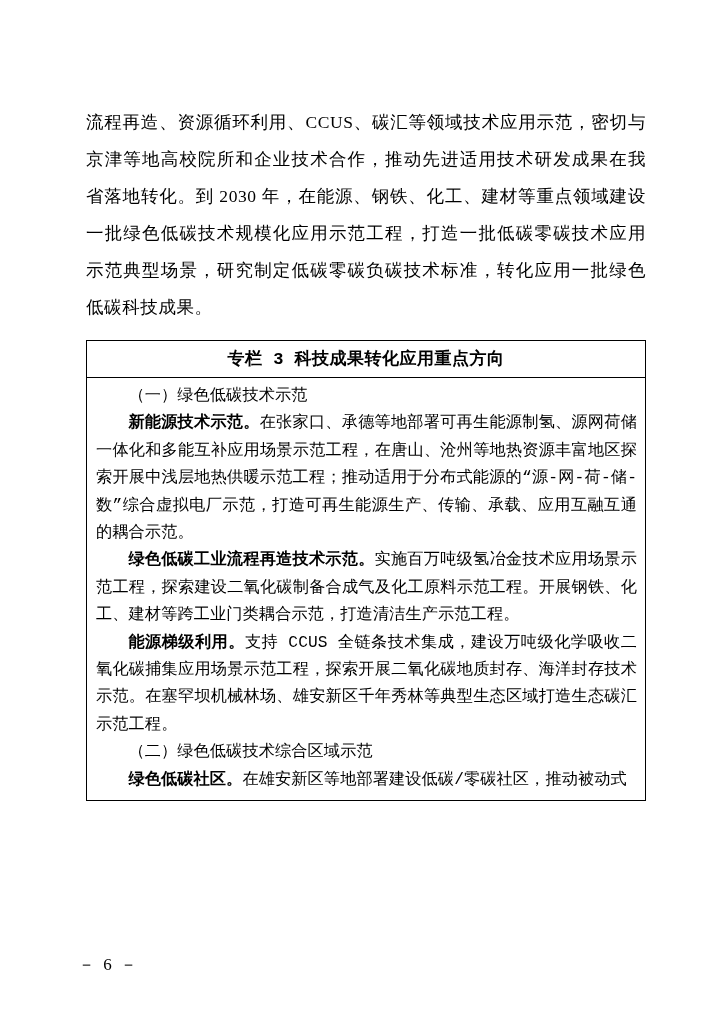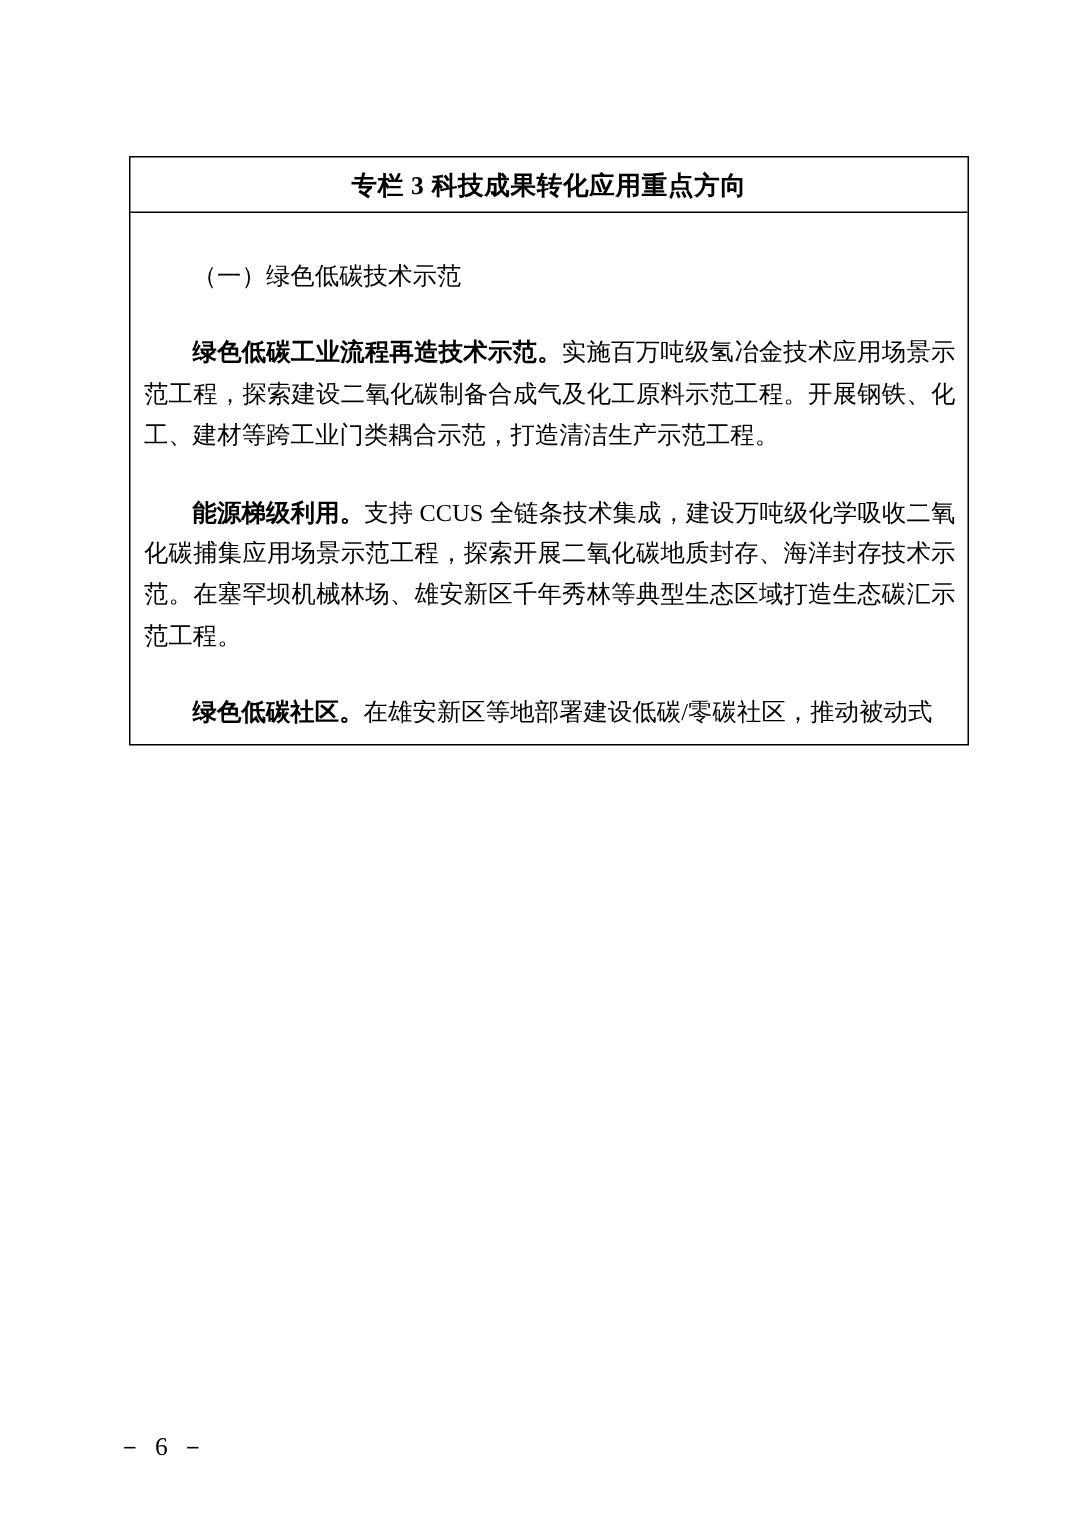--- a/index.html
+++ b/index.html
@@ -32,20 +32,21 @@
     text-justify: inter-ideograph;
     margin: 0 0 14px 0;
   }
 
   
   .box {
     border: 1.6px solid #000;
     box-sizing: border-box;
     width: 100%;
     padding: 0;
+    font-family: Liberation Mono, monospace;
   }
   .box-title {
     text-align: center;
     font-weight: bold;
     font-size: 17px;
     letter-spacing: 0.5px;
     padding: 6px 0 4px 0;
     border-bottom: 1.2px solid #000;
     line-height: 26px;
   }
@@ -53,55 +54,58 @@
     padding: 5px 8px 6px 9px;
   }
   .box-p {
     font-size: 16.2px;
     line-height: 27.4px;
     text-align: justify;
     text-justify: inter-ideograph;
     margin: 0;
     letter-spacing: 0.1px;
   }
-  .ind2 { text-indent: 2em; margin-top: 24px; }
+  .ind2 { text-indent: 2em; }
   .bold { font-weight: bold; }
 
   
   .footer {
     position: absolute;
     left: 0;
     bottom: 48px;
     width: 100%;
     text-align: left;
     padding-left: 78px;
     box-sizing: border-box;
     font-size: 17px;
     letter-spacing: 2px;
   }
 </style>
 </head>
 <body>
 
 <div class="page">
 
+  <p class="body-para">流程再造、资源循环利用、CCUS、碳汇等领域技术应用示范，密切与京津等地高校院所和企业技术合作，推动先进适用技术研发成果在我省落地转化。到 2030 年，在能源、钢铁、化工、建材等重点领域建设一批绿色低碳技术规模化应用示范工程，打造一批低碳零碳技术应用示范典型场景，研究制定低碳零碳负碳技术标准，转化应用一批绿色低碳科技成果。</p>
 
   <div class="box">
     <div class="box-title">专栏 3 科技成果转化应用重点方向</div>
     <div class="box-body">
 
       <p class="box-p ind2">（一）绿色低碳技术示范</p>
 
 
+      <p class="box-p ind2"><span class="bold">新能源技术示范。</span><span>在张家口、承德等地部署可再生能源制氢、源网荷储一体化和多能互补应用场景示范工程，在唐山、沧州等地热资源丰富地区探索开展中浅层地热供暖示范工程；推动适用于分布式能源的“源-网-荷-储-数”综合虚拟电厂示范，打造可再生能源生产、传输、承载、应用互融互通的耦合示范。</span></p>
 
       <p class="box-p ind2"><span class="bold">绿色低碳工业流程再造技术示范。</span><span>实施百万吨级氢冶金技术应用场景示范工程，探索建设二氧化碳制备合成气及化工原料示范工程。开展钢铁、化工、建材等跨工业门类耦合示范，打造清洁生产示范工程。</span></p>
 
 
       <p class="box-p ind2"><span class="bold">能源梯级利用。</span><span>支持 CCUS 全链条技术集成，建设万吨级化学吸收二氧化碳捕集应用场景示范工程，探索开展二氧化碳地质封存、海洋封存技术示范。在塞罕坝机械林场、雄安新区千年秀林等典型生态区域打造生态碳汇示范工程。</span></p>
 
+      <p class="box-p ind2">（二）绿色低碳技术综合区域示范</p>
 
       <p class="box-p ind2"><span class="bold">绿色低碳社区。</span><span>在雄安新区等地部署建设低碳/零碳社区，推动被动式</span></p>
 
     </div>
   </div>
 
 </div>
 
 <div class="footer">－ 6 －</div>
 

